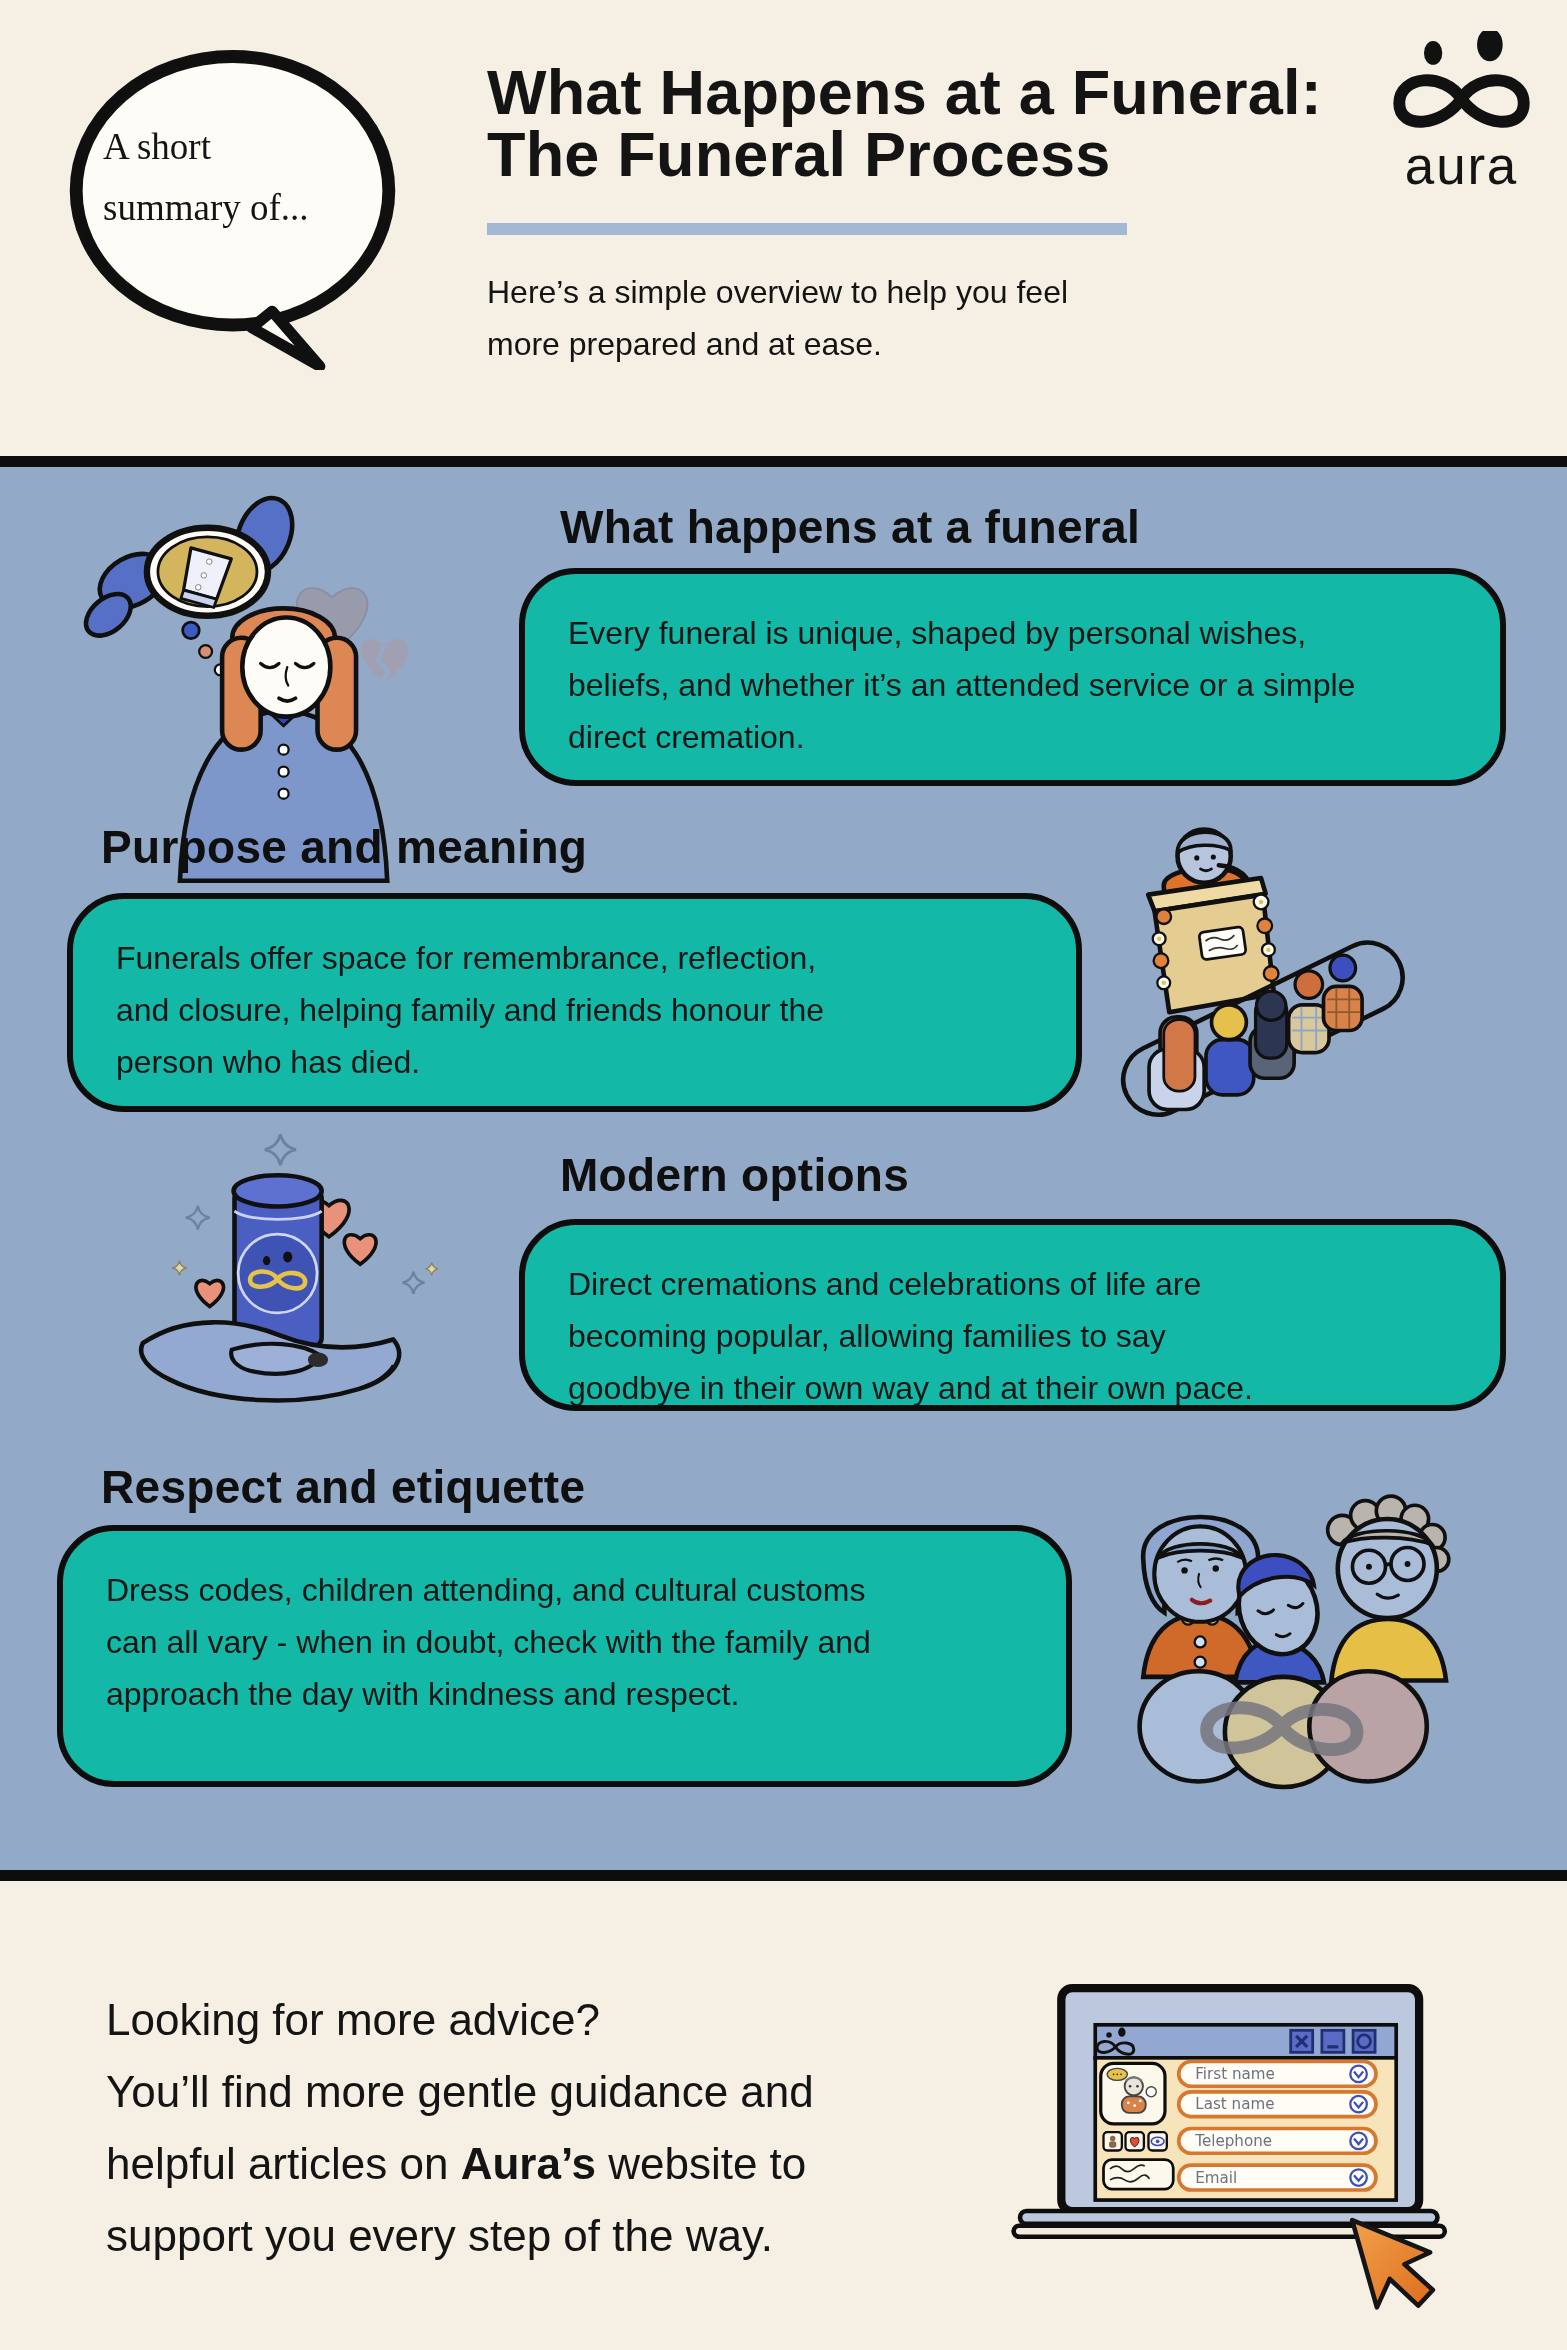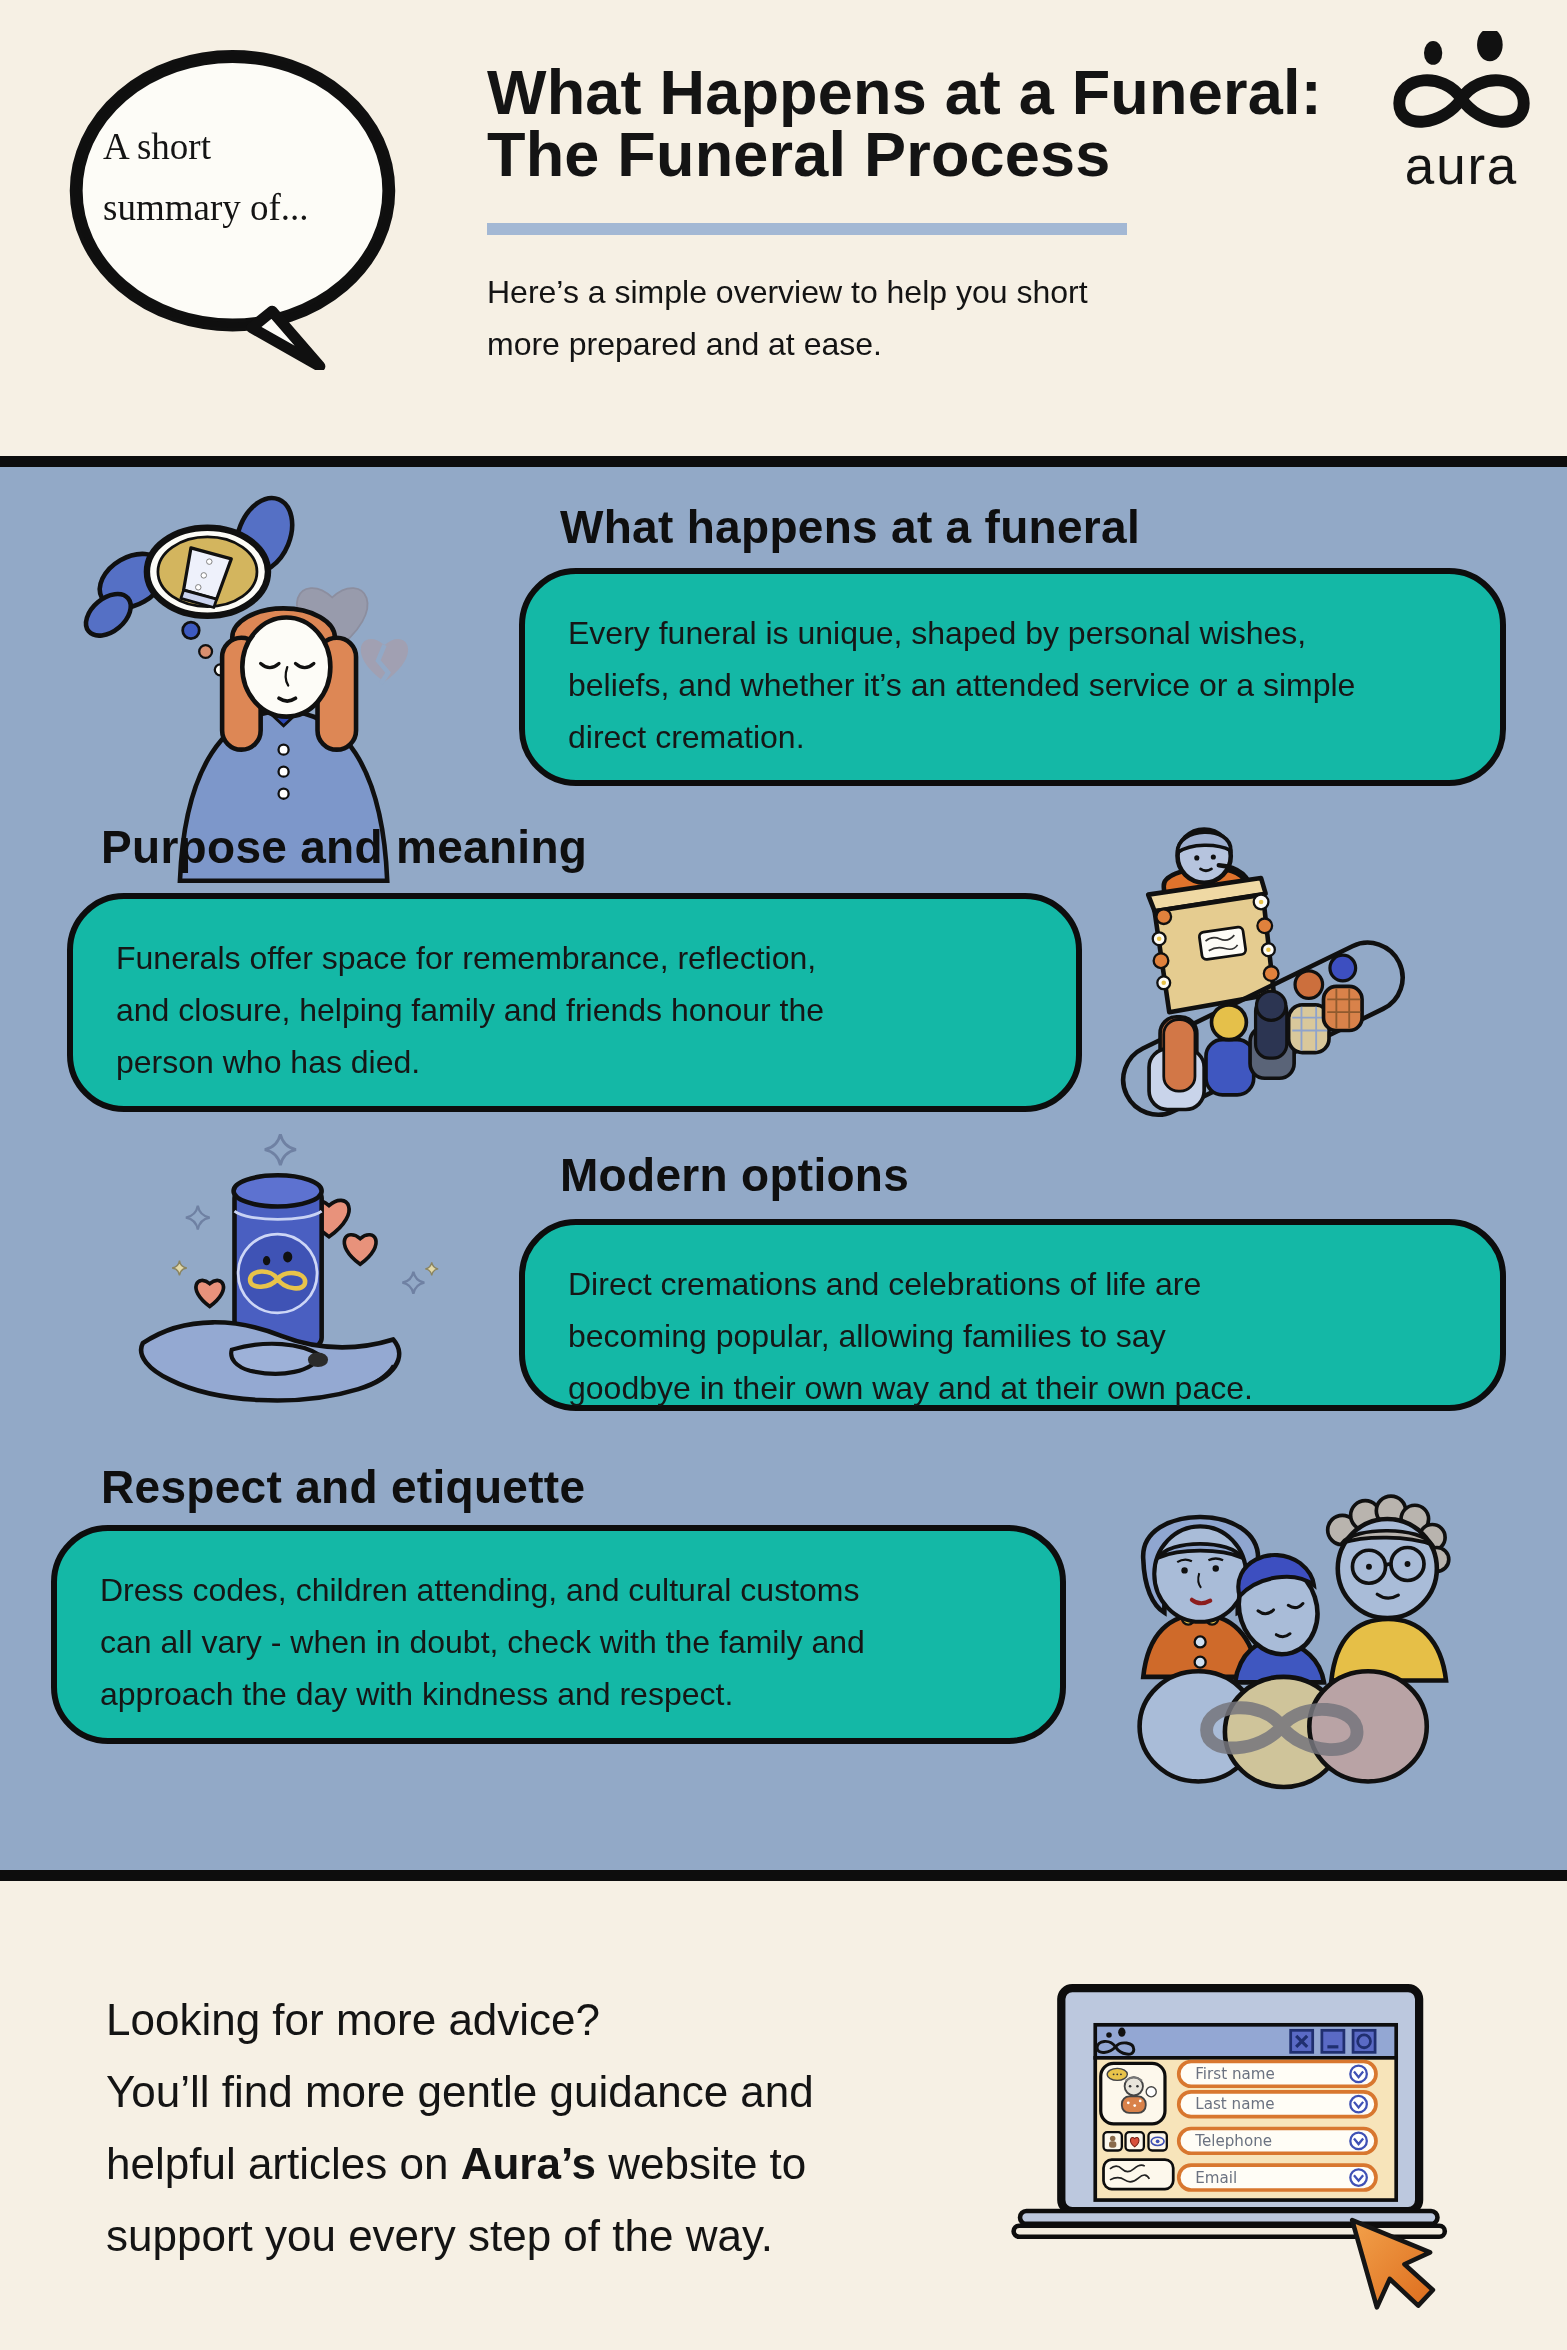--- a/index.html
+++ b/index.html
@@ -48,21 +48,21 @@
   </svg>
   <div class="speech-text">A short summary of...</div>
 
   <div class="title-block">
     <div>What Happens at a Funeral:</div>
     <div>The Funeral Process</div>
   </div>
   <div class="title-underline"></div>
 
   <div class="subtitle">
-    <div>Here’s a simple overview to help you short</div>
+    <div>Here’s a simple overview to help you feel</div>
     <div>more prepared and at ease.</div>
   </div>
 
   <div class="logo">
     <svg width="171" height="108" viewBox="0 0 186 118">
       <ellipse cx="62" cy="24" rx="10" ry="13" fill="#111"></ellipse>
       <ellipse cx="124" cy="15" rx="14" ry="18" fill="#111"></ellipse>
       <path d="M93,74 C73,44 25,49 25,79 C25,109 73,104 93,74 C113,44 161,49 161,79 C161,109 113,104 93,74" fill="none" stroke="#111" stroke-width="13" stroke-linecap="round"></path>
     </svg>
     <div class="logo-word">aura</div>
@@ -203,21 +203,21 @@
     </g>
     <g>
       <path d="M15,228 C62,196 122,202 166,220 C212,238 256,234 288,224 C304,242 290,266 250,278 C185,298 95,293 45,268 C22,257 8,242 15,228 Z" fill="#94a9d2" stroke="#101010" stroke-width="5"></path>
       <path d="M112,235 C150,224 188,228 208,241 C201,259 166,266 132,258 C117,254 109,245 112,235 Z" fill="#9db1d8" stroke="#101010" stroke-width="4.5"></path>
       <ellipse cx="206" cy="246" rx="11" ry="8" fill="#2b2b2b"></ellipse>
       <path d="M250,278 C268,272 282,262 288,252" fill="none" stroke="#101010" stroke-width="3"></path>
     </g>
   </svg>
 
   <div class="sec-heading" style="left:101px;top:1460px;">Respect and etiquette</div>
-  <div class="bubble" style="left:51px;top:1525px;width:1015px;height:219px;">
+  <div class="bubble" style="left:57px;top:1525px;width:1015px;height:262px;">
     <div>Dress codes, children attending, and cultural customs</div>
     <div>can all vary - when in doubt, check with the family and</div>
     <div>approach the day with kindness and respect.</div>
   </div>
 
   <svg class="illo" style="left:1111px;top:1486px;" width="404" height="378" viewBox="0 0 440 412">
     <g>
       <path d="M35,208 C40,160 65,140 97,140 C130,140 155,162 160,208 Z" fill="#cf6a2a" stroke="#101010" stroke-width="5"></path>
       <circle cx="84" cy="144" r="7" fill="#e8c34a" stroke="#101010" stroke-width="2.5"></circle>
       <circle cx="110" cy="144" r="7" fill="#e8c34a" stroke="#101010" stroke-width="2.5"></circle>

